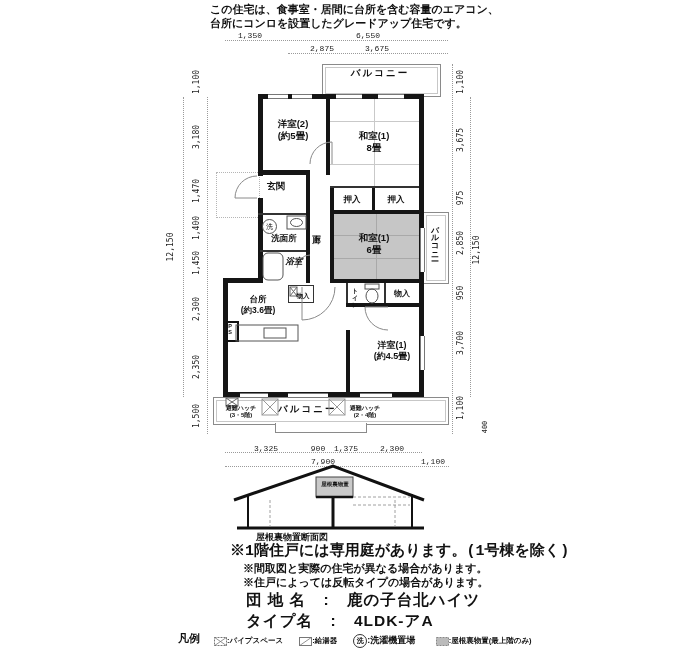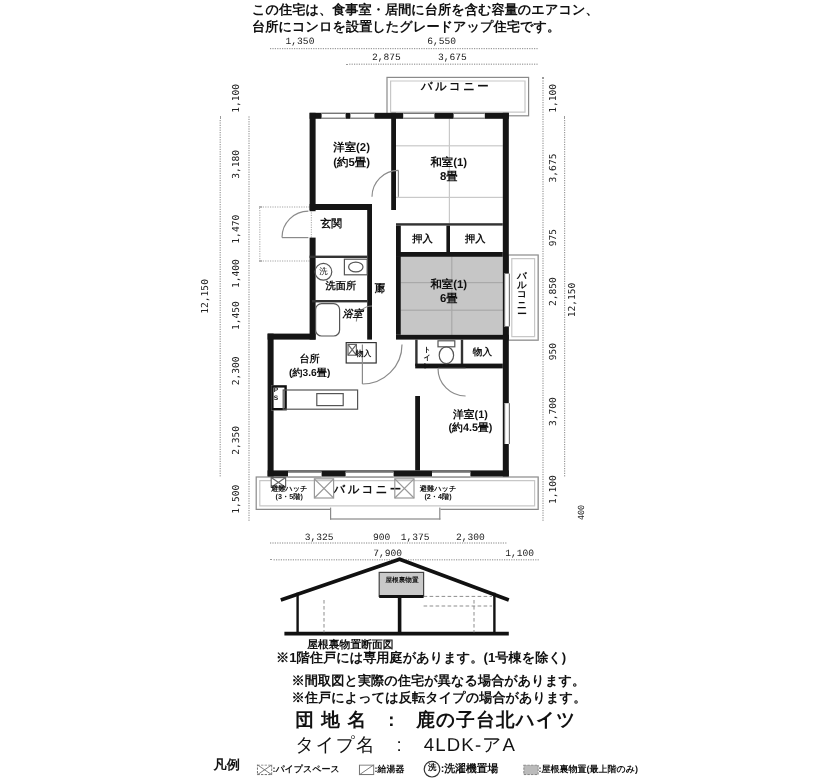--- a/index.html
+++ b/index.html
@@ -213,30 +213,30 @@
     <div>(3・5階)</div>
   </div>
   <div class="lbl" style="left:344px;top:405px;width:42px;font-size:6px;line-height:1.1;">
     <div>避難ハッチ</div>
     <div>(2・4階)</div>
   </div>
 
   <div class="lbl" style="left:316px;top:481px;width:38px;font-size:5.5px;">屋根裏物置</div>
   <div class="lbl" style="left:256px;top:532px;font-size:9px;text-align:left;">屋根裏物置断面図</div>
 
-  <div class="lbl" style="left:230px;top:543px;font-size:11px;text-align:left;">※1階住戸には専用庭があります。(1号棟を除く)</div>
+  <div class="lbl" style="left:230px;top:543px;font-size:15px;text-align:left;font-family:Liberation Mono, monospace;">※1階住戸には専用庭があります。(1号棟を除く)</div>
   <div class="lbl" style="left:243px;top:562px;font-size:11px;text-align:left;">※間取図と実際の住宅が異なる場合があります。</div>
   <div class="lbl" style="left:243px;top:576px;font-size:11px;text-align:left;">※住戸によっては反転タイプの場合があります。</div>
 
   <div class="abs" style="left:246px;top:590px;font-size:15.5px;font-weight:700;letter-spacing:1px;white-space:nowrap;">
     <span>団 地 名</span>
     <span style="margin:0 12px;">:</span>
     <span>鹿の子台北ハイツ</span>
   </div>
-  <div class="abs" style="left:246px;top:611px;font-size:15.5px;font-weight:400;letter-spacing:1px;white-space:nowrap;">
+  <div class="abs" style="left:246px;top:611px;font-size:15.5px;font-weight:700;letter-spacing:1px;white-space:nowrap;">
     <span>タイプ名</span>
     <span style="margin:0 12px;">:</span>
     <span>4LDK-アA</span>
   </div>
 
   <div class="lbl" style="left:178px;top:632px;font-size:11px;font-weight:700;text-align:left;">凡例</div>
   <div class="abs" style="left:214px;top:634px;font-size:7.5px;font-weight:600;white-space:nowrap;">
     <span>
       <svg class="legend-ic" style="position:static;" width="13" height="9">
           <rect x="0.5" y="0.5" width="12" height="8" fill="#fff" stroke="#777" stroke-dasharray="2,1"></rect>

